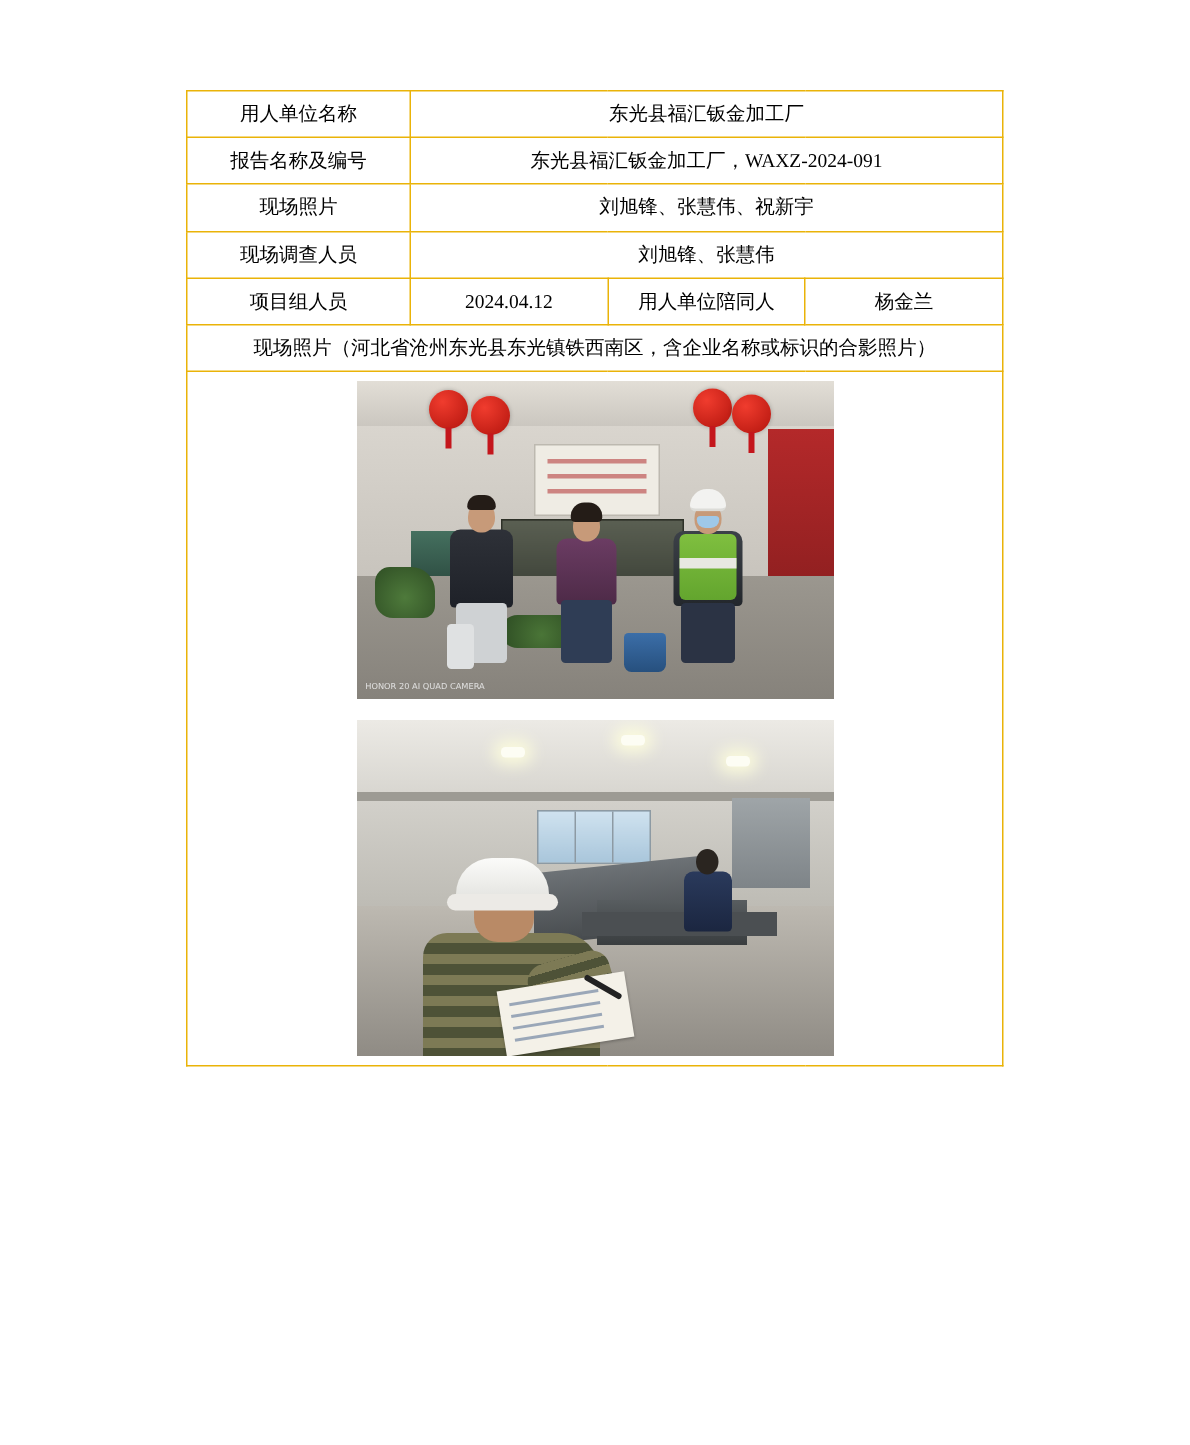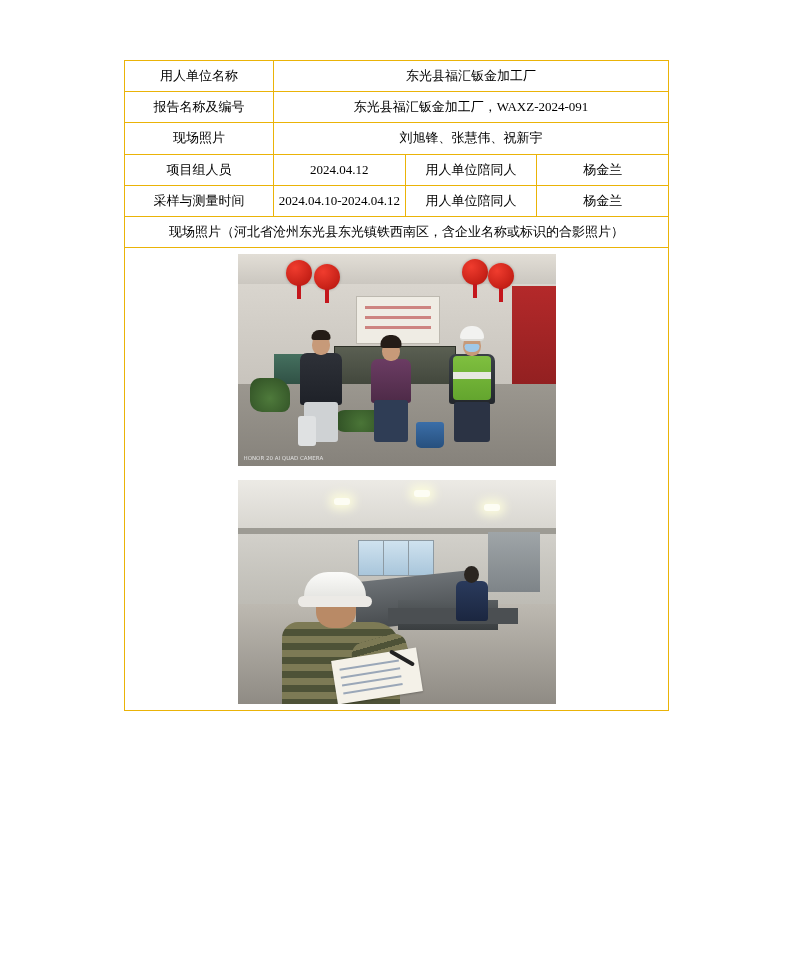--- a/index.html
+++ b/index.html
@@ -366,28 +366,26 @@
         </tr>
         <tr>
           <td class="label">报告名称及编号</td>
           <td class="value" colspan="3">东光县福汇钣金加工厂，WAXZ-2024-091</td>
         </tr>
         <tr>
           <td class="label">现场照片</td>
           <td class="value" colspan="3">刘旭锋、张慧伟、祝新宇</td>
         </tr>
         <tr>
+          <td class="label">现场调查人员</td>
+          <td class="value" colspan="3">刘旭锋、张慧伟</td>
+        </tr>
+        <tr>
           <td class="label">项目组人员</td>
           <td class="value">2024.04.12</td>
-          <td class="mid-label">用人单位陪同人</td>
-          <td class="mid-value">杨金兰</td>
-        </tr>
-        <tr>
-          <td class="label">采样与测量时间</td>
-          <td class="value">2024.04.10-2024.04.12</td>
           <td class="mid-label">用人单位陪同人</td>
           <td class="mid-value">杨金兰</td>
         </tr>
         <tr>
           <td class="photos-header" colspan="4">现场照片（河北省沧州东光县东光镇铁西南区，含企业名称或标识的合影照片）</td>
         </tr>
         <tr>
           <td class="photos-cell" colspan="4">
             <div class="photo-stack">
 

